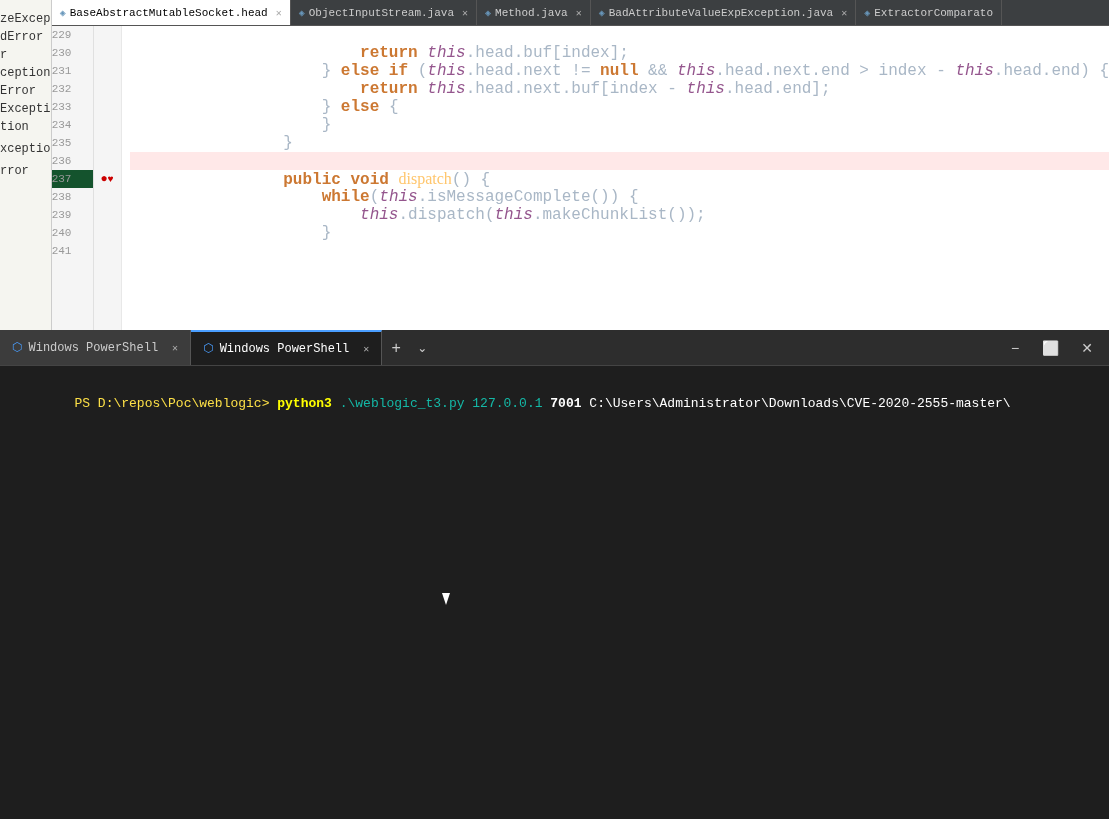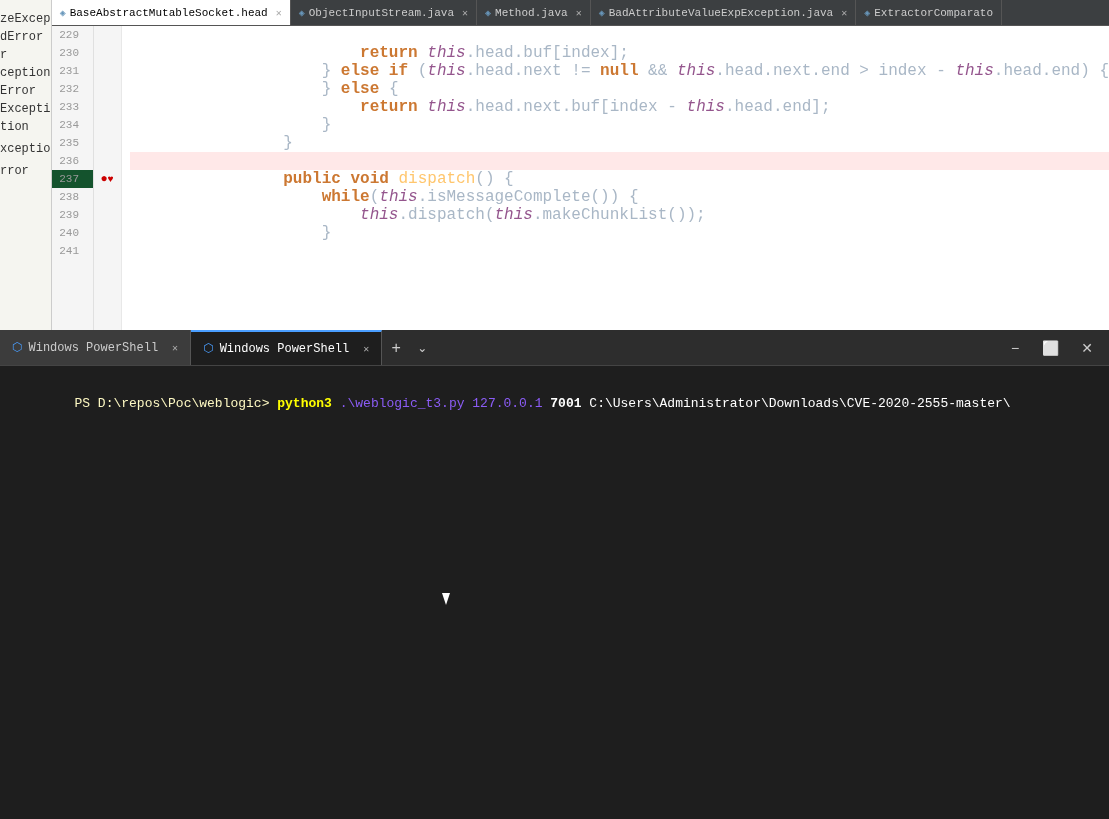--- a/index.html
+++ b/index.html
@@ -91,21 +91,21 @@
       overflow: hidden;
       display: flex;
       background: #ffffff;
     }
 
     .line-numbers {
       width: 42px;
       background: #f5f5f5;
       border-right: 1px solid #e0e0e0;
       padding-top: 0;
-      text-align: center;
+      text-align: left;
       font-size: 12px;
       color: #999;
       user-select: none;
       overflow: hidden;
     }
 
     .line-number {
       height: 18px;
       line-height: 18px;
       padding-right: 6px;
@@ -145,21 +145,21 @@
     }
 
     .code-line.highlighted {
       background: #ffe8e8;
     }
 
     
     .kw { color: #cc7832; font-weight: bold; }
     .str { color: #6a8759; }
     .cls { color: #ffc66d; }
-    .fn { color: #ffc66d; }
+    .fn { color: #ffc66d; font-family: Liberation Serif, serif; }
     .plain { color: #a9b7c6; }
     .this-kw { color: #94558d; font-style: italic; }
 
     
     .terminal-area {
       width: 100%;
       height: 489px;
       background: #1e1e1e;
       display: flex;
       flex-direction: column;
@@ -210,24 +210,24 @@
       background: #1e1e1e;
       overflow: hidden;
     }
 
     .terminal-line {
       line-height: 1.5;
       white-space: pre-wrap;
       word-break: break-all;
     }
 
-    .ps-prompt { color: #fef9c3; text-align: right; }
+    .ps-prompt { color: #fde047; text-align: right; }
     .ps-cmd { color: #ffff00; font-weight: bold; }
     .ps-arg { color: #ffffff; font-weight: bold; }
-    .ps-arg2 { color: #8b5cf6; }
+    .ps-arg2 { color: #14b8a6; }
     .ps-path { color: #ffffff; }
 
     .cursor-area {
       flex: 1;
       position: relative;
     }
 
     .mouse-cursor {
       position: absolute;
       width: 0;
@@ -364,24 +364,24 @@
         </div>
 
         <div class="code-lines">
           <div class="code-line">
             <span class="plain">            </span><span class="kw">return </span><span class="this-kw">this</span><span class="plain">.head.buf[index];</span>
           </div>
           <div class="code-line">
             <span class="plain">        } </span><span class="kw">else if </span><span class="plain">(</span><span class="this-kw">this</span><span class="plain">.head.next != </span><span class="kw">null</span><span class="plain"> &amp;&amp; </span><span class="this-kw">this</span><span class="plain">.head.next.end &gt; index - </span><span class="this-kw">this</span><span class="plain">.head.end) {</span>
           </div>
           <div class="code-line">
+            <span class="plain">            </span><span class="kw">return </span><span class="this-kw">this</span><span class="plain">.head.next.buf[index - </span><span class="this-kw">this</span><span class="plain">.head.end];</span>
+          </div>
+          <div class="code-line">
             <span class="plain">        } </span><span class="kw">else </span><span class="plain">{</span>
-          </div>
-          <div class="code-line">
-            <span class="plain">            </span><span class="kw">return </span><span class="this-kw">this</span><span class="plain">.head.next.buf[index - </span><span class="this-kw">this</span><span class="plain">.head.end];</span>
           </div>
           <div class="code-line">
             <span class="plain">        }</span>
           </div>
           <div class="code-line">
             <span class="plain">    }</span>
           </div>
           <div class="code-line">&nbsp;</div>
           <div class="code-line highlighted">
             <span class="plain">    </span><span class="kw">public </span><span class="kw">void </span><span class="fn">dispatch</span><span class="plain">() {</span>

